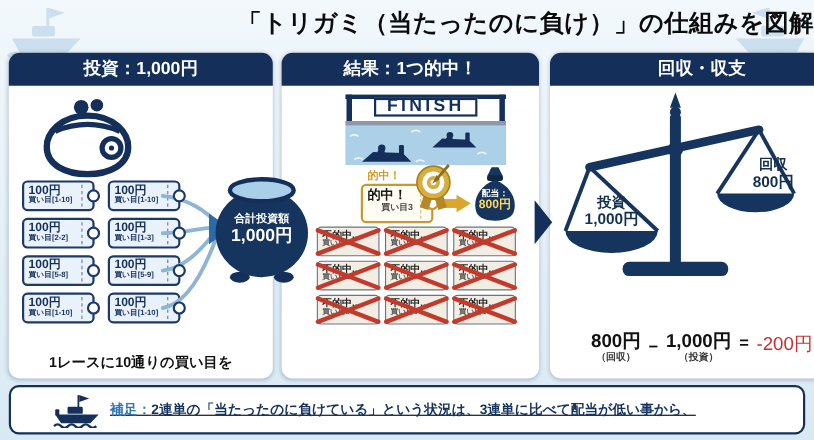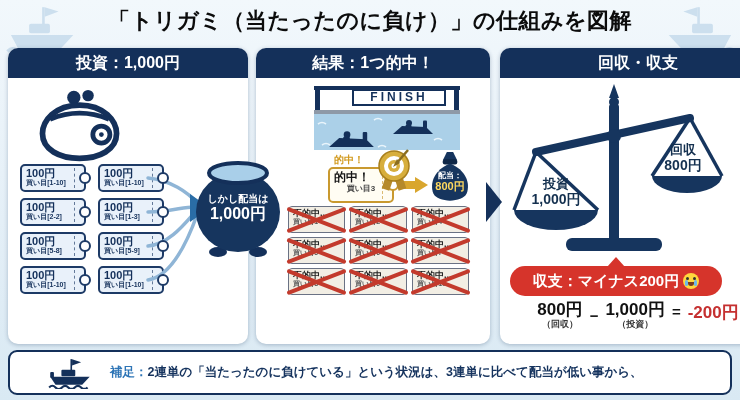--- a/index.html
+++ b/index.html
@@ -1,20 +1,20 @@
 <!DOCTYPE html>
 <html><head>
 <meta charset="utf-8">
 <style>
   html,body{margin:0;padding:0;}
   .stage{position:relative;width:740px;height:400px;overflow:hidden;
     background:linear-gradient(180deg,#f2f8fc 0%,#e4eff7 55%,#d9e9f3 100%);
     font-family:"Liberation Sans","DejaVu Sans",sans-serif;}
   .wm{position:absolute;opacity:.85;}
-  .title{position:absolute;top:6px;left:0;right:0;text-align:center;
+  .title{position:absolute;top:6px;left:0;right:0;text-align:right;
     font-size:22px;font-weight:800;color:#0c0c0c;letter-spacing:.5px;z-index:2;}
   .panel{position:absolute;top:48px;height:296px;background:#fff;border-radius:10px;
     box-shadow:0 1px 4px rgba(30,60,95,.3);z-index:3;}
   .panel-invest{left:8px;width:240px;}
   .panel-result{left:256px;width:234px;}
   .panel-balance{left:500px;width:276px;}
   .panel-header{height:30px;background:#14305a;border-radius:10px 10px 0 0;color:#fff;
     font-weight:800;font-size:16px;text-align:center;line-height:30px;}
   .caption{position:absolute;left:0;right:0;bottom:6px;text-align:center;
     font-size:13px;font-weight:800;color:#111;line-height:17px;}
@@ -36,21 +36,21 @@
     font-size:10px;font-weight:800;}
   .pot-amount{position:absolute;left:0;right:0;top:48px;text-align:center;color:#fff;
     font-size:16px;font-weight:800;}
   
   .finish-scene{position:absolute;left:58px;top:38px;width:146px;height:64px;}
   .post{position:absolute;top:0;width:5px;height:28px;background:#14305a;}
   .post-l{left:1px;}.post-r{right:1px;}
   .crossbar{position:absolute;top:0;left:0;right:0;height:4px;background:#14305a;}
   .finish-sign{position:absolute;top:3px;left:50%;transform:translateX(-50%);width:94px;height:17px;
     background:#fff;border:2.5px solid #14305a;box-sizing:border-box;text-align:center;
-    font-size:12px;font-weight:800;letter-spacing:3px;color:#14305a;line-height:12px;margin-left:12px;}
+    font-size:16px;font-weight:800;letter-spacing:3px;color:#14305a;line-height:12px;}
   .water{position:absolute;top:24px;left:0;right:0;bottom:0;background:#abd0e8;overflow:hidden;}
   .water-top{height:4px;background:#8e99a7;}
   .hit-tag{position:absolute;left:78px;top:105px;font-size:10px;font-weight:800;color:#d29a1e;}
   .hit-ticket{position:absolute;left:72px;top:119px;width:66px;height:36px;background:#fffdf3;
     border-color:#c9992f;}
   .hit-ticket::after{border-left-color:#c9992f;}
   .hit-ticket::before{border-color:#c9992f;}
   .ht-title{font-size:12px;font-weight:800;color:#161616;line-height:14px;}
   .ht-label{font-size:8px;font-weight:700;color:#444;line-height:9px;text-align:center;}
   .medal{position:absolute;left:118px;top:100px;z-index:2;}
@@ -70,47 +70,47 @@
   .lt-label{font-size:7px;font-weight:700;color:#555;line-height:8px;}
   .x1,.x2{position:absolute;left:-4px;right:-4px;top:50%;margin-top:-2px;height:4px;
     background:#c33a2c;border-radius:2px;}
   .x1{transform:rotate(21deg);}.x2{transform:rotate(-21deg);}
   
   .scale-svg{position:absolute;left:6px;top:34px;}
   .pan-text{position:absolute;text-align:center;font-weight:800;color:#14304f;}
   .pan-text .p-lbl{font-size:13px;line-height:15px;}
   .pan-text .p-amt{font-size:14px;line-height:16px;}
   .pan-left{left:14px;top:128px;width:84px;}
-  .pan-right{left:148px;top:94px;width:70px;}
+  .pan-right{left:168px;top:94px;width:70px;}
   .verdict{position:absolute;left:10px;top:218px;width:212px;height:30px;background:#d6342b;
     border-radius:16px;color:#fff;font-weight:800;font-size:15px;text-align:center;line-height:30px;}
   .verdict::before{content:"";position:absolute;top:-9px;left:50%;transform:translateX(-50%);
     border-left:9px solid transparent;border-right:9px solid transparent;border-bottom:10px solid #d6342b;}
   .cry{display:inline-block;position:relative;width:16px;height:16px;background:#ffd83d;
     border-radius:50%;vertical-align:-3px;margin-left:4px;}
   .cry i{position:absolute;top:4px;width:3px;height:3px;background:#333;border-radius:50%;}
   .cry i.l{left:3px;}.cry i.r{right:3px;}
   .cry u{position:absolute;left:5px;top:9px;width:6px;height:4px;background:#7a3b1e;
     border-radius:0 0 6px 6px;}
   .cry s{position:absolute;top:7px;width:3px;height:6px;background:#6fb7e8;border-radius:2px;}
   .cry s.l{left:2px;}.cry s.r{right:2px;}
   .formula{position:absolute;left:0;right:0;top:252px;display:flex;justify-content:center;
     align-items:flex-start;gap:7px;}
   .f-grp{display:flex;flex-direction:column;align-items:center;}
   .f-num{font-size:17px;font-weight:800;color:#111;line-height:19px;}
   .f-note{font-size:9px;font-weight:700;color:#333;line-height:10px;}
   .f-op{font-size:15px;font-weight:800;color:#111;padding-top:7px;}
   .f-eq{font-size:15px;font-weight:800;color:#111;padding-top:3px;}
-  .f-res{font-size:17px;font-weight:700;color:#c53030;padding-top:1px;}
+  .f-res{font-size:17px;font-weight:400;color:#c53030;padding-top:1px;}
   .mid-arrow{position:absolute;left:486px;top:182px;width:0;height:0;z-index:4;
     border-top:20px solid transparent;border-bottom:20px solid transparent;border-left:16px solid #14305a;}
   
   .footer{position:absolute;left:8px;top:350px;width:724px;height:45px;background:#fff;
     border:2.5px solid #14305a;border-radius:9px;box-sizing:border-box;display:flex;
-    align-items:center;padding:0 12px 0 34px;gap:12px;z-index:3;}
+    align-items:center;padding:0 12px 0 34px;gap:2px;z-index:3;text-decoration:underline;}
   .f-line{font-size:12.5px;font-weight:800;color:#15335e;line-height:17px;}
   .f-prefix{color:#2e75b6;}
   .f-line2{padding-left:42px;}
 </style>
 </head>
 <body>
 
 <div class="stage">
 
   <svg class="wm" style="left:4px;top:2px" width="78" height="52" viewBox="0 0 90 60">
@@ -185,31 +185,32 @@
       <g stroke="#8fb5d6" stroke-width="3.5" fill="none" stroke-linecap="round">
         <path d="M2 30 C 24 32, 42 44, 52 56"></path>
         <path d="M2 64 C 24 64, 40 58, 50 59"></path>
         <path d="M2 98 C 24 96, 40 74, 50 63"></path>
         <path d="M2 132 C 26 128, 42 92, 51 67"></path>
       </g>
       <polygon points="44,46 64,60 44,74" fill="#2a6da6"></polygon>
     </svg>
 
     <div class="caption">
+      <div>1レースに10通りの買い目を</div>
     </div>
   </div>
 
   <div class="pot">
     <svg width="88" height="102" viewBox="0 0 88 102">
       <ellipse cx="24" cy="96" rx="9" ry="5" fill="#14305a"></ellipse>
       <ellipse cx="64" cy="96" rx="9" ry="5" fill="#14305a"></ellipse>
       <ellipse cx="44" cy="56" rx="42" ry="40" fill="#16355e"></ellipse>
       <ellipse cx="44" cy="17" rx="29" ry="10" fill="#a9cfe9" stroke="#14305a" stroke-width="4"></ellipse>
     </svg>
-    <div class="pot-label">しかし配当は</div>
+    <div class="pot-label">合計投資額</div>
     <div class="pot-amount">1,000円</div>
   </div>
 
   <div class="panel panel-result">
     <div class="panel-header">結果：1つ的中！</div>
 
     <div class="finish-scene">
       <div class="crossbar"></div>
       <div class="post post-l"></div>
       <div class="post post-r"></div>
@@ -359,23 +360,20 @@
 
     <div class="pan-text pan-left">
       <div class="p-lbl">投資</div>
       <div class="p-amt">1,000円</div>
     </div>
     <div class="pan-text pan-right">
       <div class="p-lbl">回収</div>
       <div class="p-amt">800円</div>
     </div>
 
-    <div class="verdict">
-      <span>収支：マイナス200円</span><span class="cry"><i class="l"></i><i class="r"></i><s class="l"></s><s class="r"></s><u></u></span>
-    </div>
 
     <div class="formula">
       <div class="f-grp">
         <div class="f-num">800円</div>
         <div class="f-note">（回収）</div>
       </div>
       <div class="f-op">−</div>
       <div class="f-grp">
         <div class="f-num">1,000円</div>
         <div class="f-note">（投資）</div>

